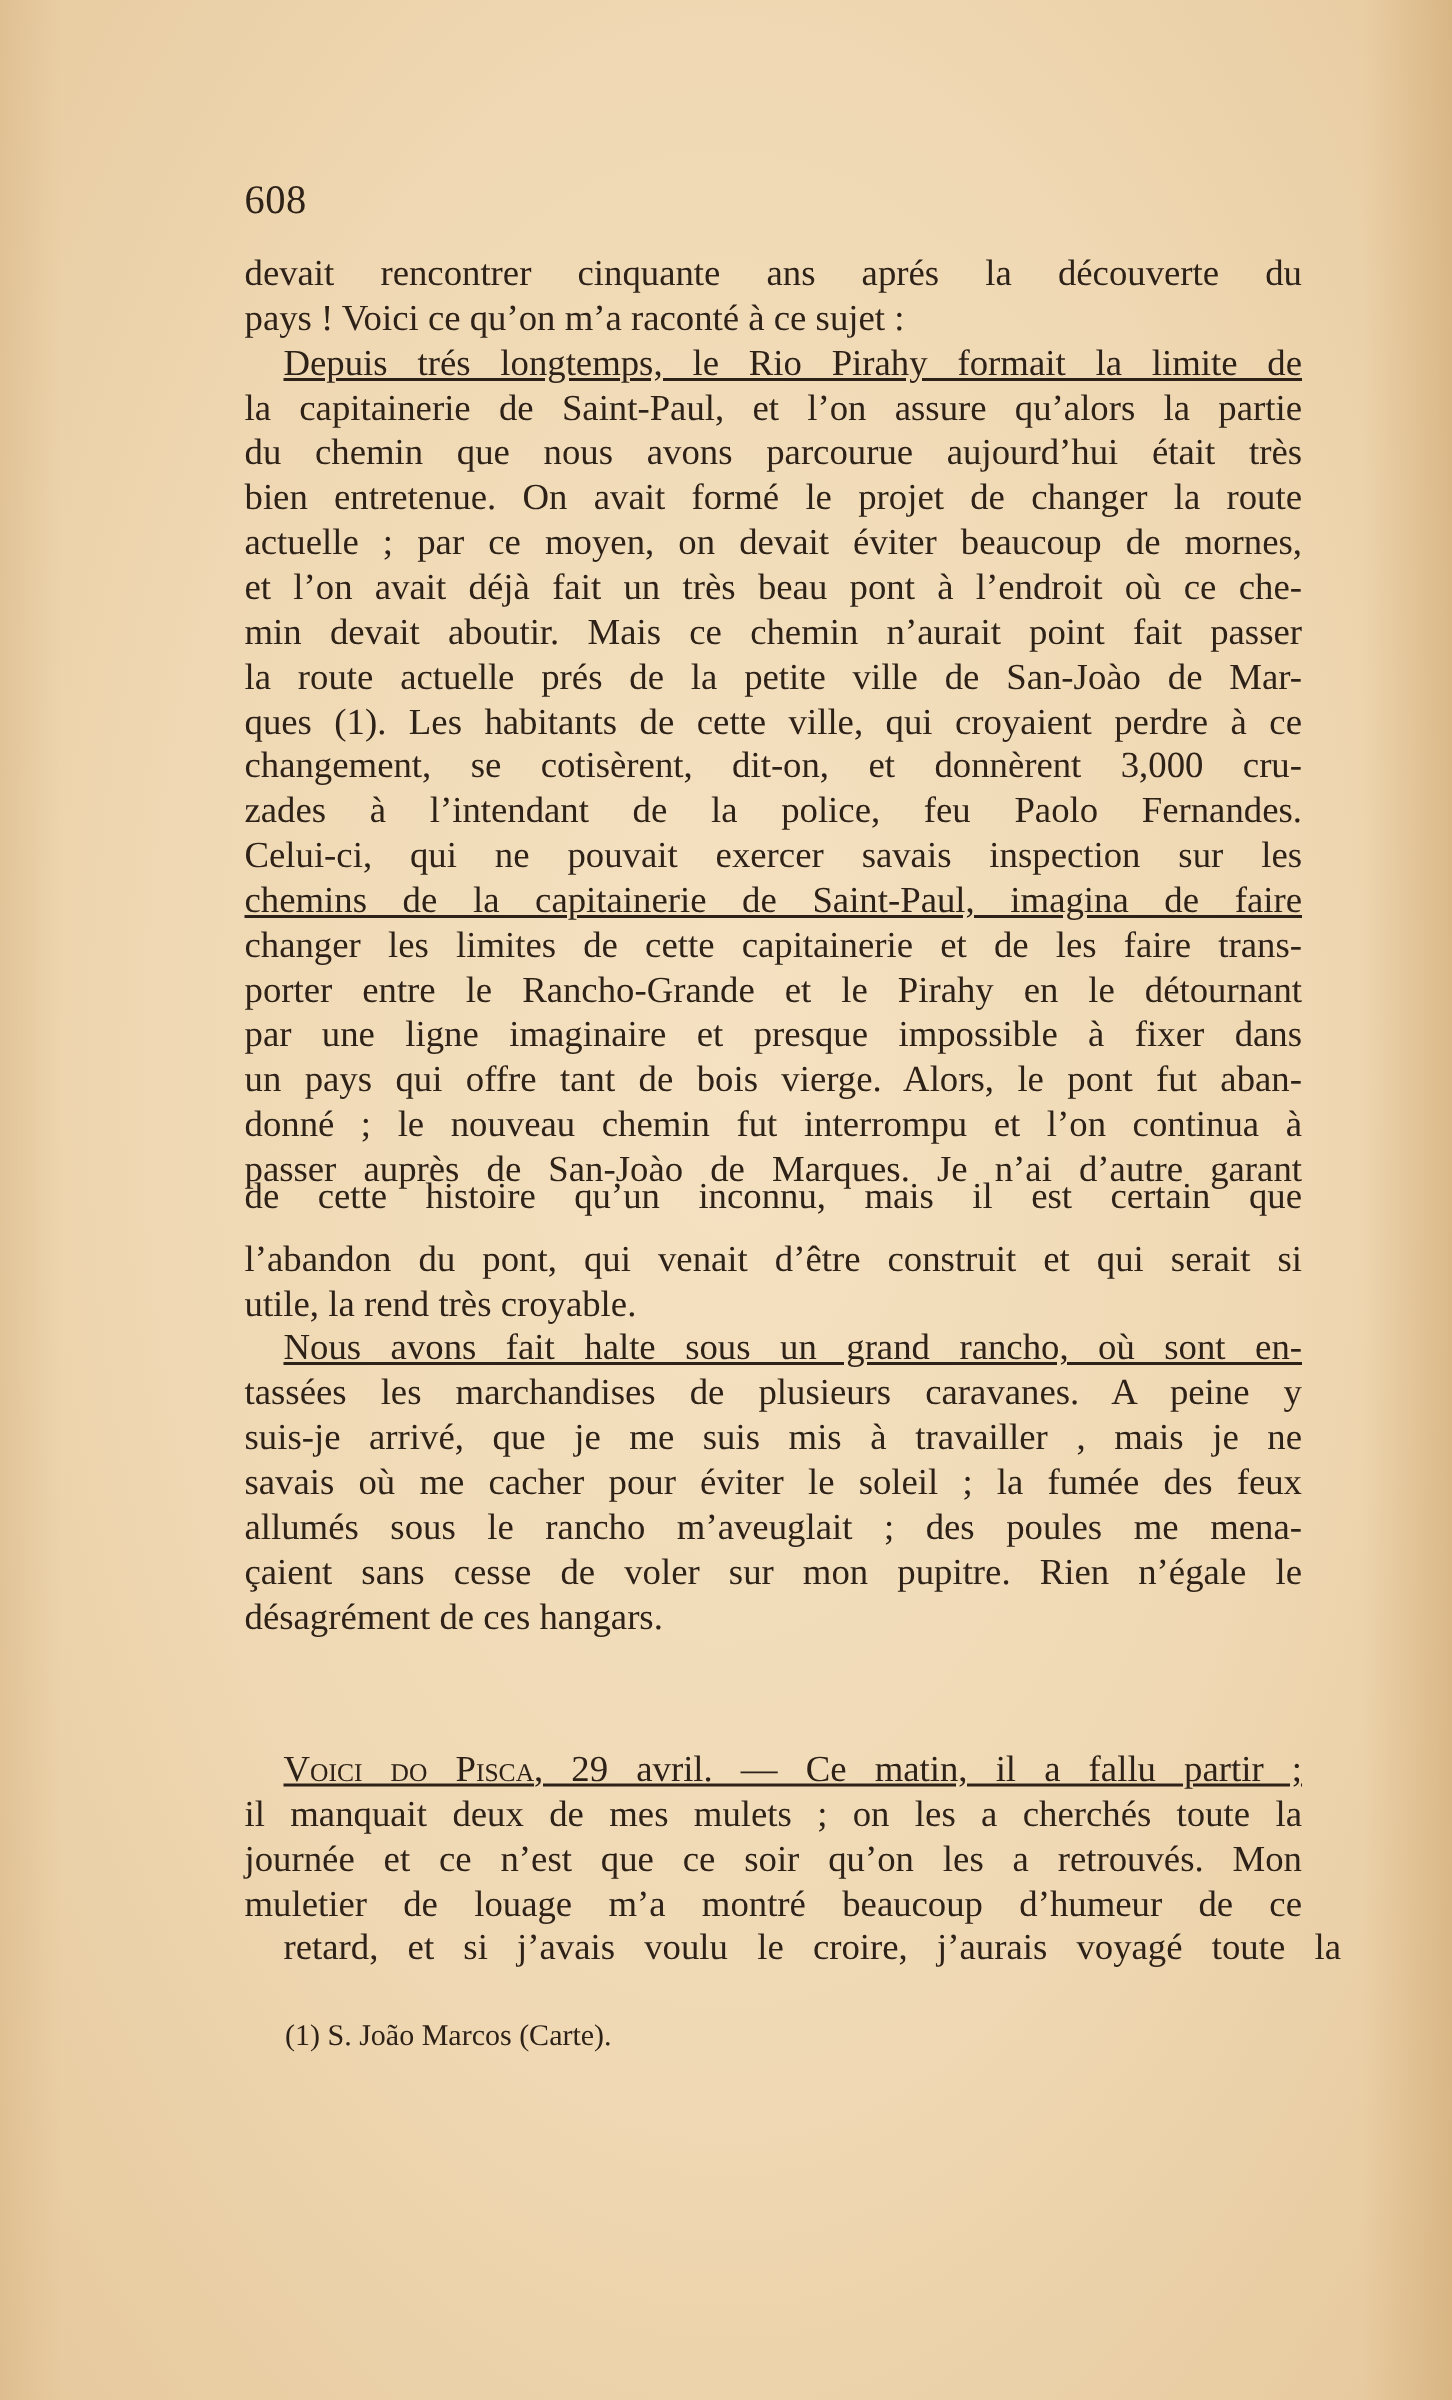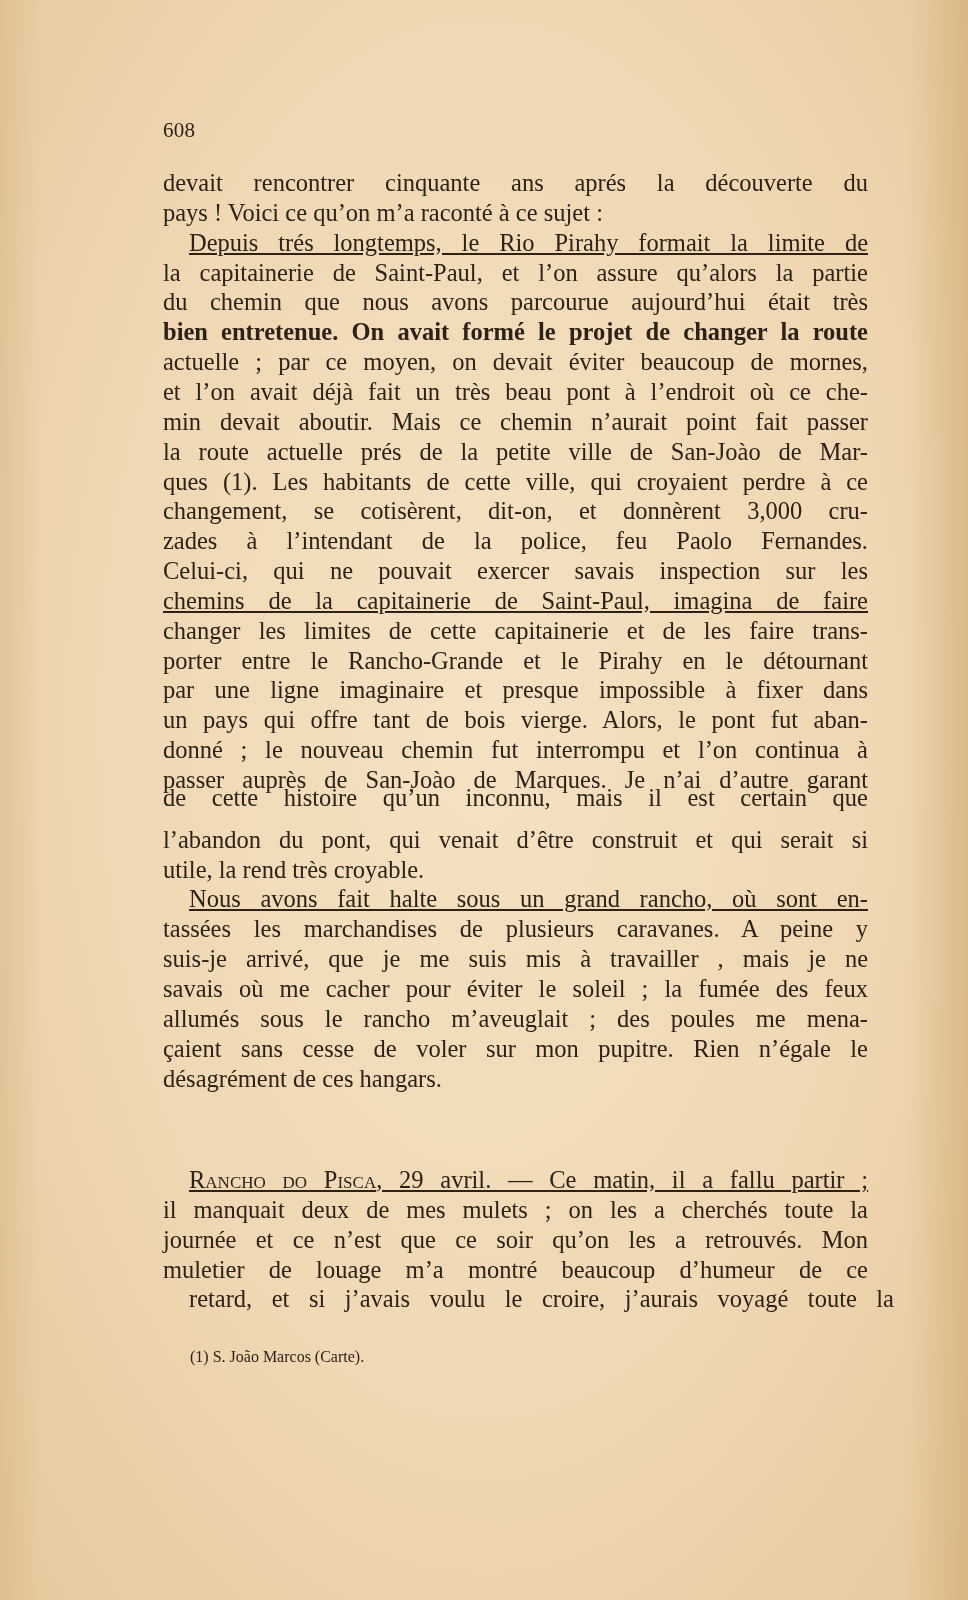--- a/index.html
+++ b/index.html
@@ -17,56 +17,56 @@
   .edge-r {
     position: absolute; top: 0; right: 0; width: 60px; height: 1600px;
     background: linear-gradient(to right, rgba(220,185,135,0) 0%, rgba(205,165,110,0.55) 100%);
   }
   .edge-l {
     position: absolute; top: 0; left: 0; width: 40px; height: 1600px;
     background: linear-gradient(to left, rgba(220,185,135,0) 0%, rgba(210,175,125,0.4) 100%);
   }
   .running-head {
     position: absolute; top: 118px; left: 163px; width: 705px; height: 26px;
-    font-size: 21px; letter-spacing: 0.3px;
+    font-size: 27px; letter-spacing: 0.3px;
   }
   .page-number { position: absolute; left: 0; top: 0; }
   .head-title { position: absolute; left: 183px; top: 0; }
   .line {
     position: absolute; left: 163px; width: 705px;
     font-size: 24.5px; line-height: 30px; height: 30px;
     text-align: justify; text-align-last: justify;
     white-space: nowrap; overflow: visible;
   }
   .line.indent { padding-left: 26px; width: 679px; text-decoration: underline; }
   .line.last { text-align-last: left; }
   .line .sc { font-variant: small-caps; }
   .footnote {
     position: absolute; left: 190px; top: 1345px;
-    font-size: 16px; line-height: 24px;
+    font-size: 20px; line-height: 24px;
   }
 </style>
 </head>
 <body>
 
 <div class="page">
   <div class="edge-l"></div>
   <div class="edge-r"></div>
 
   <div class="running-head">
     <span class="page-number">608</span>
   </div>
 
   <div id="body-lines">
       <div class="line" style="top: 168px;">devait rencontrer cinquante ans aprés la découverte du</div>
       <div class="line last" style="top: 197.85px;">pays ! Voici ce qu’on m’a raconté à ce sujet :</div>
       <div class="line indent" style="top: 227.7px;">Depuis trés longtemps, le Rio Pirahy formait la limite de</div>
       <div class="line" style="top: 257.55px;">la capitainerie de Saint-Paul, et l’on assure qu’alors la partie</div>
       <div class="line" style="top: 287.4px;">du chemin que nous avons parcourue aujourd’hui était très</div>
-      <div class="line" style="top: 317.25px; font-weight: bold;">bien entretenue. On avait formé le projet de changer la route</div>
+      <div class="line" style="top: 317.25px;">bien entretenue. On avait formé le projet de changer la route</div>
       <div class="line" style="top: 347.1px;">actuelle ; par ce moyen, on devait éviter beaucoup de mornes,</div>
       <div class="line" style="top: 376.95px;">et l’on avait déjà fait un très beau pont à l’endroit où ce che-</div>
       <div class="line" style="top: 406.8px;">min devait aboutir. Mais ce chemin n’aurait point fait passer</div>
       <div class="line" style="top: 436.65px;">la route actuelle prés de la petite ville de San-Joào de Mar-</div>
       <div class="line" style="top: 466.5px;">ques (1). Les habitants de cette ville, qui croyaient perdre à ce</div>
       <div class="line" style="top: 496.35px;">changement, se cotisèrent, dit-on, et donnèrent 3,000 cru-</div>
       <div class="line" style="top: 526.2px;">zades à l’intendant de la police, feu Paolo Fernandes.</div>
       <div class="line" style="top: 556.05px;">Celui-ci, qui ne pouvait exercer savais inspection sur les</div>
       <div class="line" style="top: 585.9px; text-decoration: underline;">chemins de la capitainerie de Saint-Paul, imagina de faire</div>
       <div class="line" style="top: 615.75px;">changer les limites de cette capitainerie et de les faire trans-</div>
@@ -82,21 +82,21 @@
       <div class="line" style="top: 914.25px;">tassées les marchandises de plusieurs caravanes. A peine y</div>
       <div class="line" style="top: 944.1px;">suis-je arrivé, que je me suis mis à travailler , mais je ne</div>
       <div class="line" style="top: 973.95px;">savais où me cacher pour éviter le soleil ; la fumée des feux</div>
       <div class="line" style="top: 1003.8px;">allumés sous le rancho m’aveuglait ; des poules me mena-</div>
       <div class="line" style="top: 1033.65px;">çaient sans cesse de voler sur mon pupitre. Rien n’égale le</div>
       <div class="line last" style="top: 1063.5px;">désagrément de ces hangars.</div>
     </div>
 
   <div id="entry-lines">
     <div class="line indent" id="entry-first" style="top:1165px;">
-      <span class="sc">Rancho do Pisca</span><span>, 29 avril. — Ce matin, il a fallu partir ;</span>
+      <span class="sc">Voici do Pisca</span><span>, 29 avril. — Ce matin, il a fallu partir ;</span>
     </div>
   <div class="line" style="top: 1194.85px;">il manquait deux de mes mulets ; on les a cherchés toute la</div>
       <div class="line" style="top: 1224.7px;">journée et ce n’est que ce soir qu’on les a retrouvés. Mon</div>
       <div class="line" style="top: 1254.55px;">muletier de louage m’a montré beaucoup d’humeur de ce</div>
       <div class="line" style="top: 1284.4px; margin-left: 26px;">retard, et si j’avais voulu le croire, j’aurais voyagé toute la</div>
     </div>
 
   <div class="footnote">(1) S. João Marcos (Carte).</div>
 </div>
 

